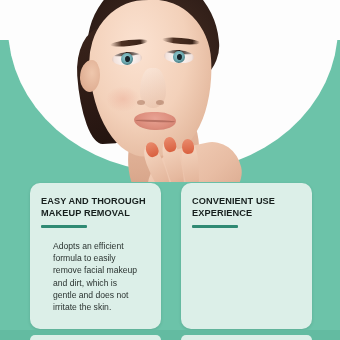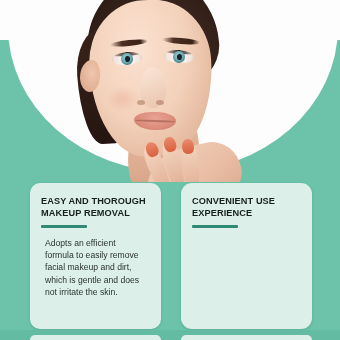--- a/index.html
+++ b/index.html
@@ -208,42 +208,42 @@
     width: 131px;
     height: 146px;
     background: #dcefe8;
     border-radius: 10px;
     box-shadow: 0 1px 3px rgba(20,70,58,.18);
     box-sizing: border-box;
     padding: 13px 11px 0 11px;
     overflow: hidden;
   }
   .card.left  { left: 30px; }
-  .card.right { left: 181px; border-radius: 11px; }
+  .card.right { left: 181px; }
   .card-title {
     font-size: 9.2px;
     font-weight: bold;
     line-height: 11.5px;
     letter-spacing: .1px;
     color: #17201e;
     margin: 0;
     text-transform: uppercase;
   }
   .card-rule {
     width: 46px;
     height: 3px;
     background: #2f8a73;
     border-radius: 1px;
     margin: 6px 0 9px 0;
   }
   .card-body {
     font-size: 8.6px;
     line-height: 12.2px;
     color: #2a3330;
-    margin: 4px;
+    margin: 12px;
   }
 
   
   .bottom-strip {
     position: absolute;
     left: 0;
     bottom: 0;
     width: 340px;
     height: 10px;
     background: #63bba1;

